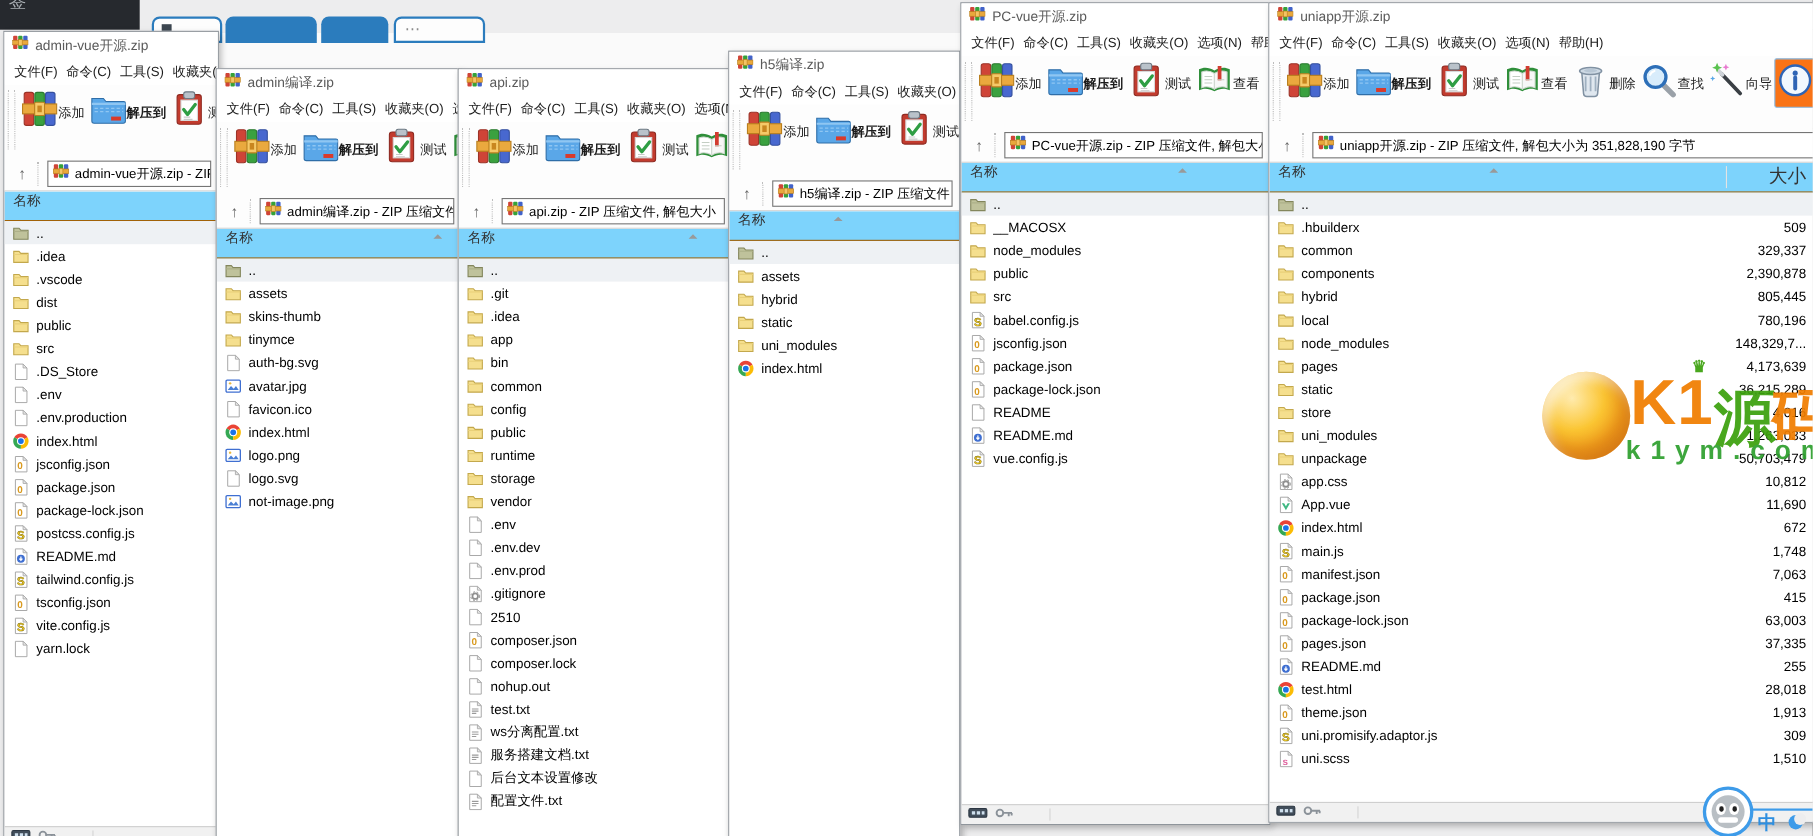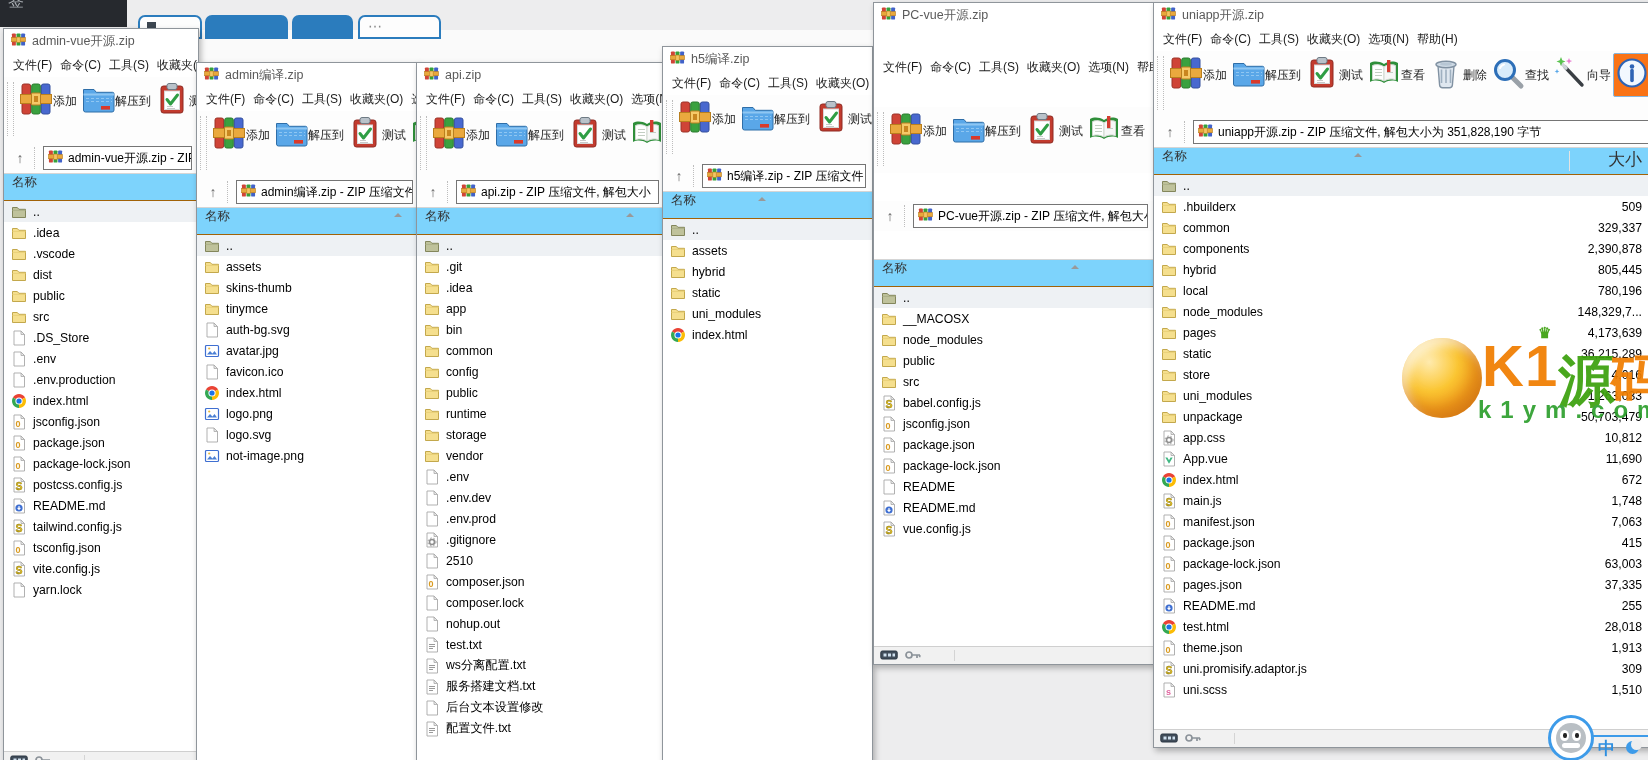--- a/index.html
+++ b/index.html
@@ -16,31 +16,31 @@
   .bg-tab .dots{position:absolute;left:8px;top:1px;font-size:14px;color:#8a8a8a;letter-spacing:1px;}
   .bg-tab .mini{position:absolute;left:7px;top:5px;width:9px;height:9px;background:#3c4650;}
   #tab1{left:138px;width:64px;} #tab2{left:205px;width:83px;} #tab3{left:292px;width:61px;} #tab4{left:358px;width:83px;}
 
   
   .rar-window{position:absolute;background:#fff;border:1px solid #8f959b;box-shadow:2px 3px 6px rgba(0,0,0,.28);box-sizing:border-box;display:flex;flex-direction:column;overflow:hidden;}
   .w1{left:3px;top:28px;width:196px;height:742px;z-index:11;}
   .w2{left:196px;top:62px;width:224px;height:720px;z-index:12;}
   .w3{left:416px;top:62px;width:250px;height:720px;z-index:13;}
   .w4{left:662px;top:46px;width:211px;height:736px;z-index:14;}
-  .w5{left:873px;top:2px;width:282px;height:663px;z-index:15;gap:28px;}
+  .w5{left:873px;top:2px;width:282px;height:748px;z-index:15;}
   .w6{left:1153px;top:2px;width:520px;height:746px;z-index:16;}
 
   .titlebar{height:24px;flex:none;display:flex;align-items:center;padding-left:7px;background:#fff;}
   .titlebar .ttl{margin-left:6px;font-size:12.5px;color:#5a5a5a;white-space:nowrap;}
   .menubar{height:24px;flex:none;display:flex;align-items:center;padding-left:7px;gap:4px;background:#fff;}
   .menu-item{font-size:12px;color:#1c1c1c;padding:2px 2px;white-space:nowrap;}
   .toolbar{height:64px;flex:none;display:flex;align-items:flex-start;padding:2px 0 0 2px;background:#fdfdfd;position:relative;}
   .grip{width:5px;height:54px;border-left:1px dotted #bdbdbd;border-right:1px dotted #bdbdbd;margin:3px 3px 0 1px;flex:none;}
   .tb-btn{flex:none;min-width:50px;display:flex;flex-direction:row;align-items:center;padding:2px 1px;border:1px solid transparent;border-radius:2px;}
-  .tb-btn.wide{min-width:60px;}
+  .tb-btn.wide{min-width:60px;font-weight:bold;}
   .tb-btn.selected{background:#f97316;border-color:#86b7e0;}
   .tb-btn .lbl{font-size:12px;color:#1c1c1c;margin-top:1px;white-space:nowrap;}
   .addr-row{height:30px;flex:none;display:flex;align-items:center;padding-left:4px;background:#fdfdfd;}
   .up-btn{width:24px;height:22px;flex:none;display:flex;align-items:center;justify-content:center;font-size:14px;color:#666;}
   .grip2{width:4px;height:22px;border-left:1px dotted #bdbdbd;margin:0 4px 0 2px;flex:none;}
   .combobox{flex:1;height:22px;border:1px solid #757575;background:#fff;display:flex;align-items:center;padding:0 4px;margin-right:6px;overflow:hidden;}
   .combobox .atxt{margin-left:5px;font-size:12px;color:#000;white-space:nowrap;}
   .listwrap{flex:1;display:flex;flex-direction:column;border-top:1px solid #d5d5d5;overflow:hidden;}
   .colhead{height:26px;flex:none;position:relative;background:#7dd3fc;border-bottom:1px solid #a16207;display:flex;align-items:flex-start;}
   .colhead .cname{padding-left:8px;font-size:12.5px;color:#333;}

